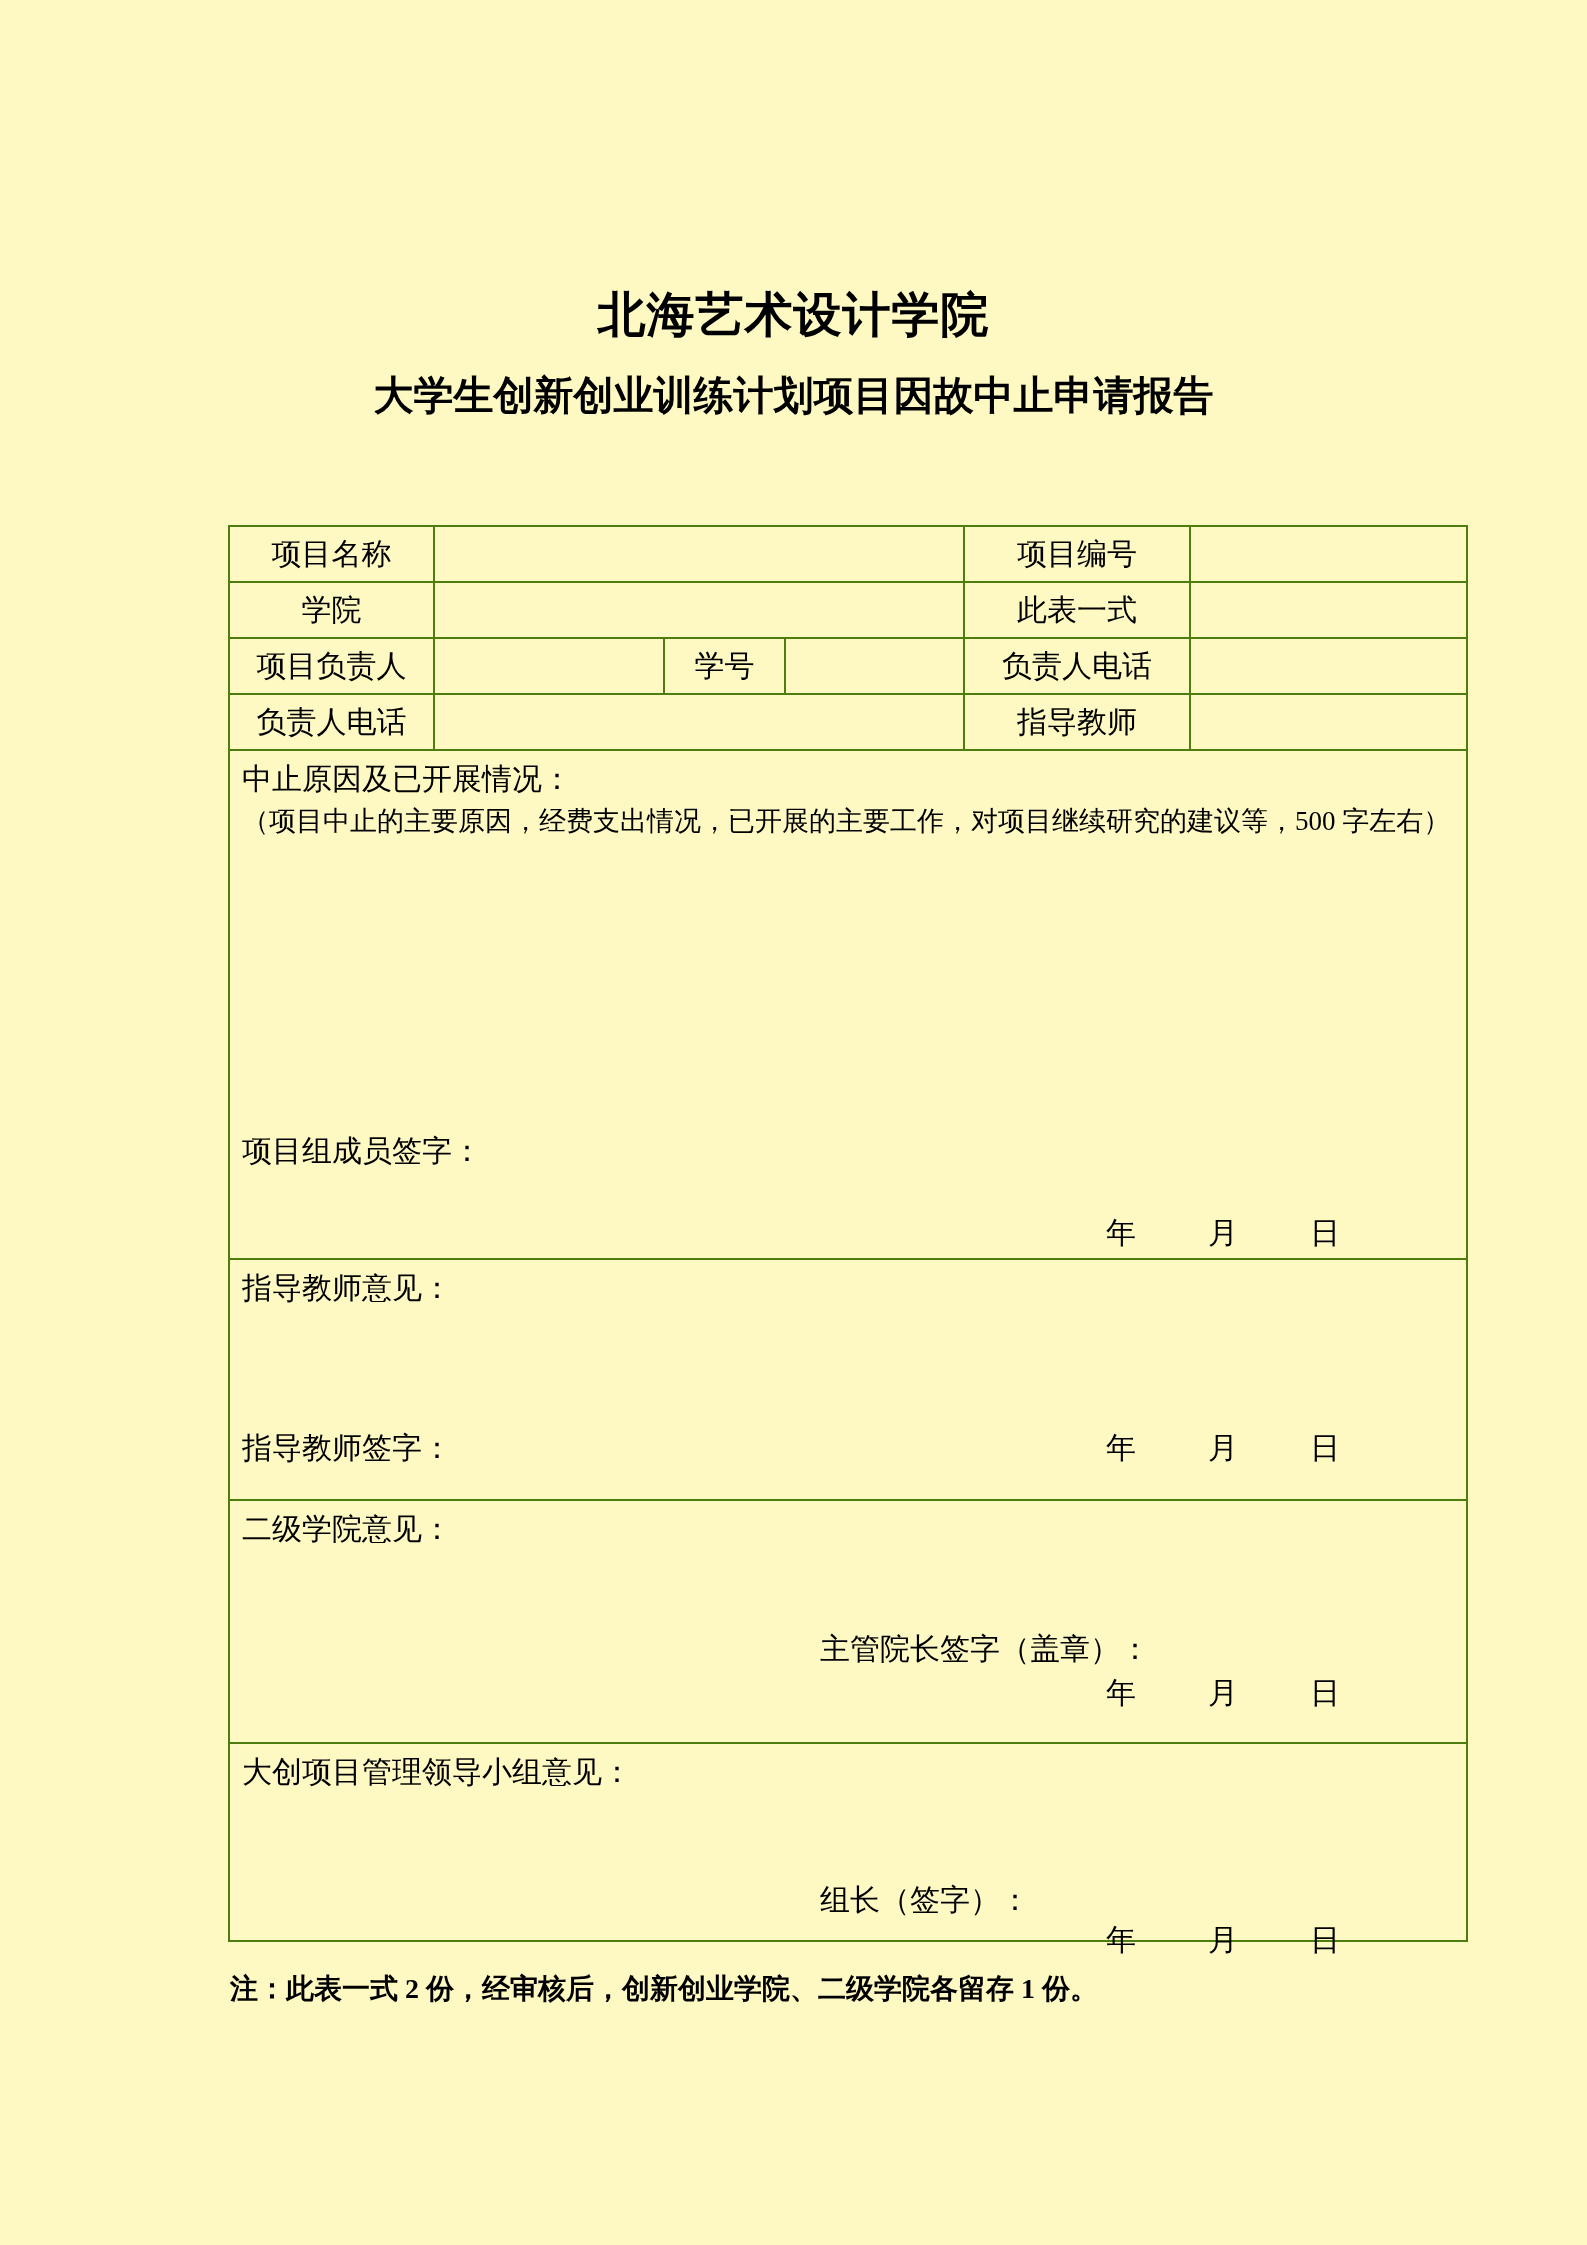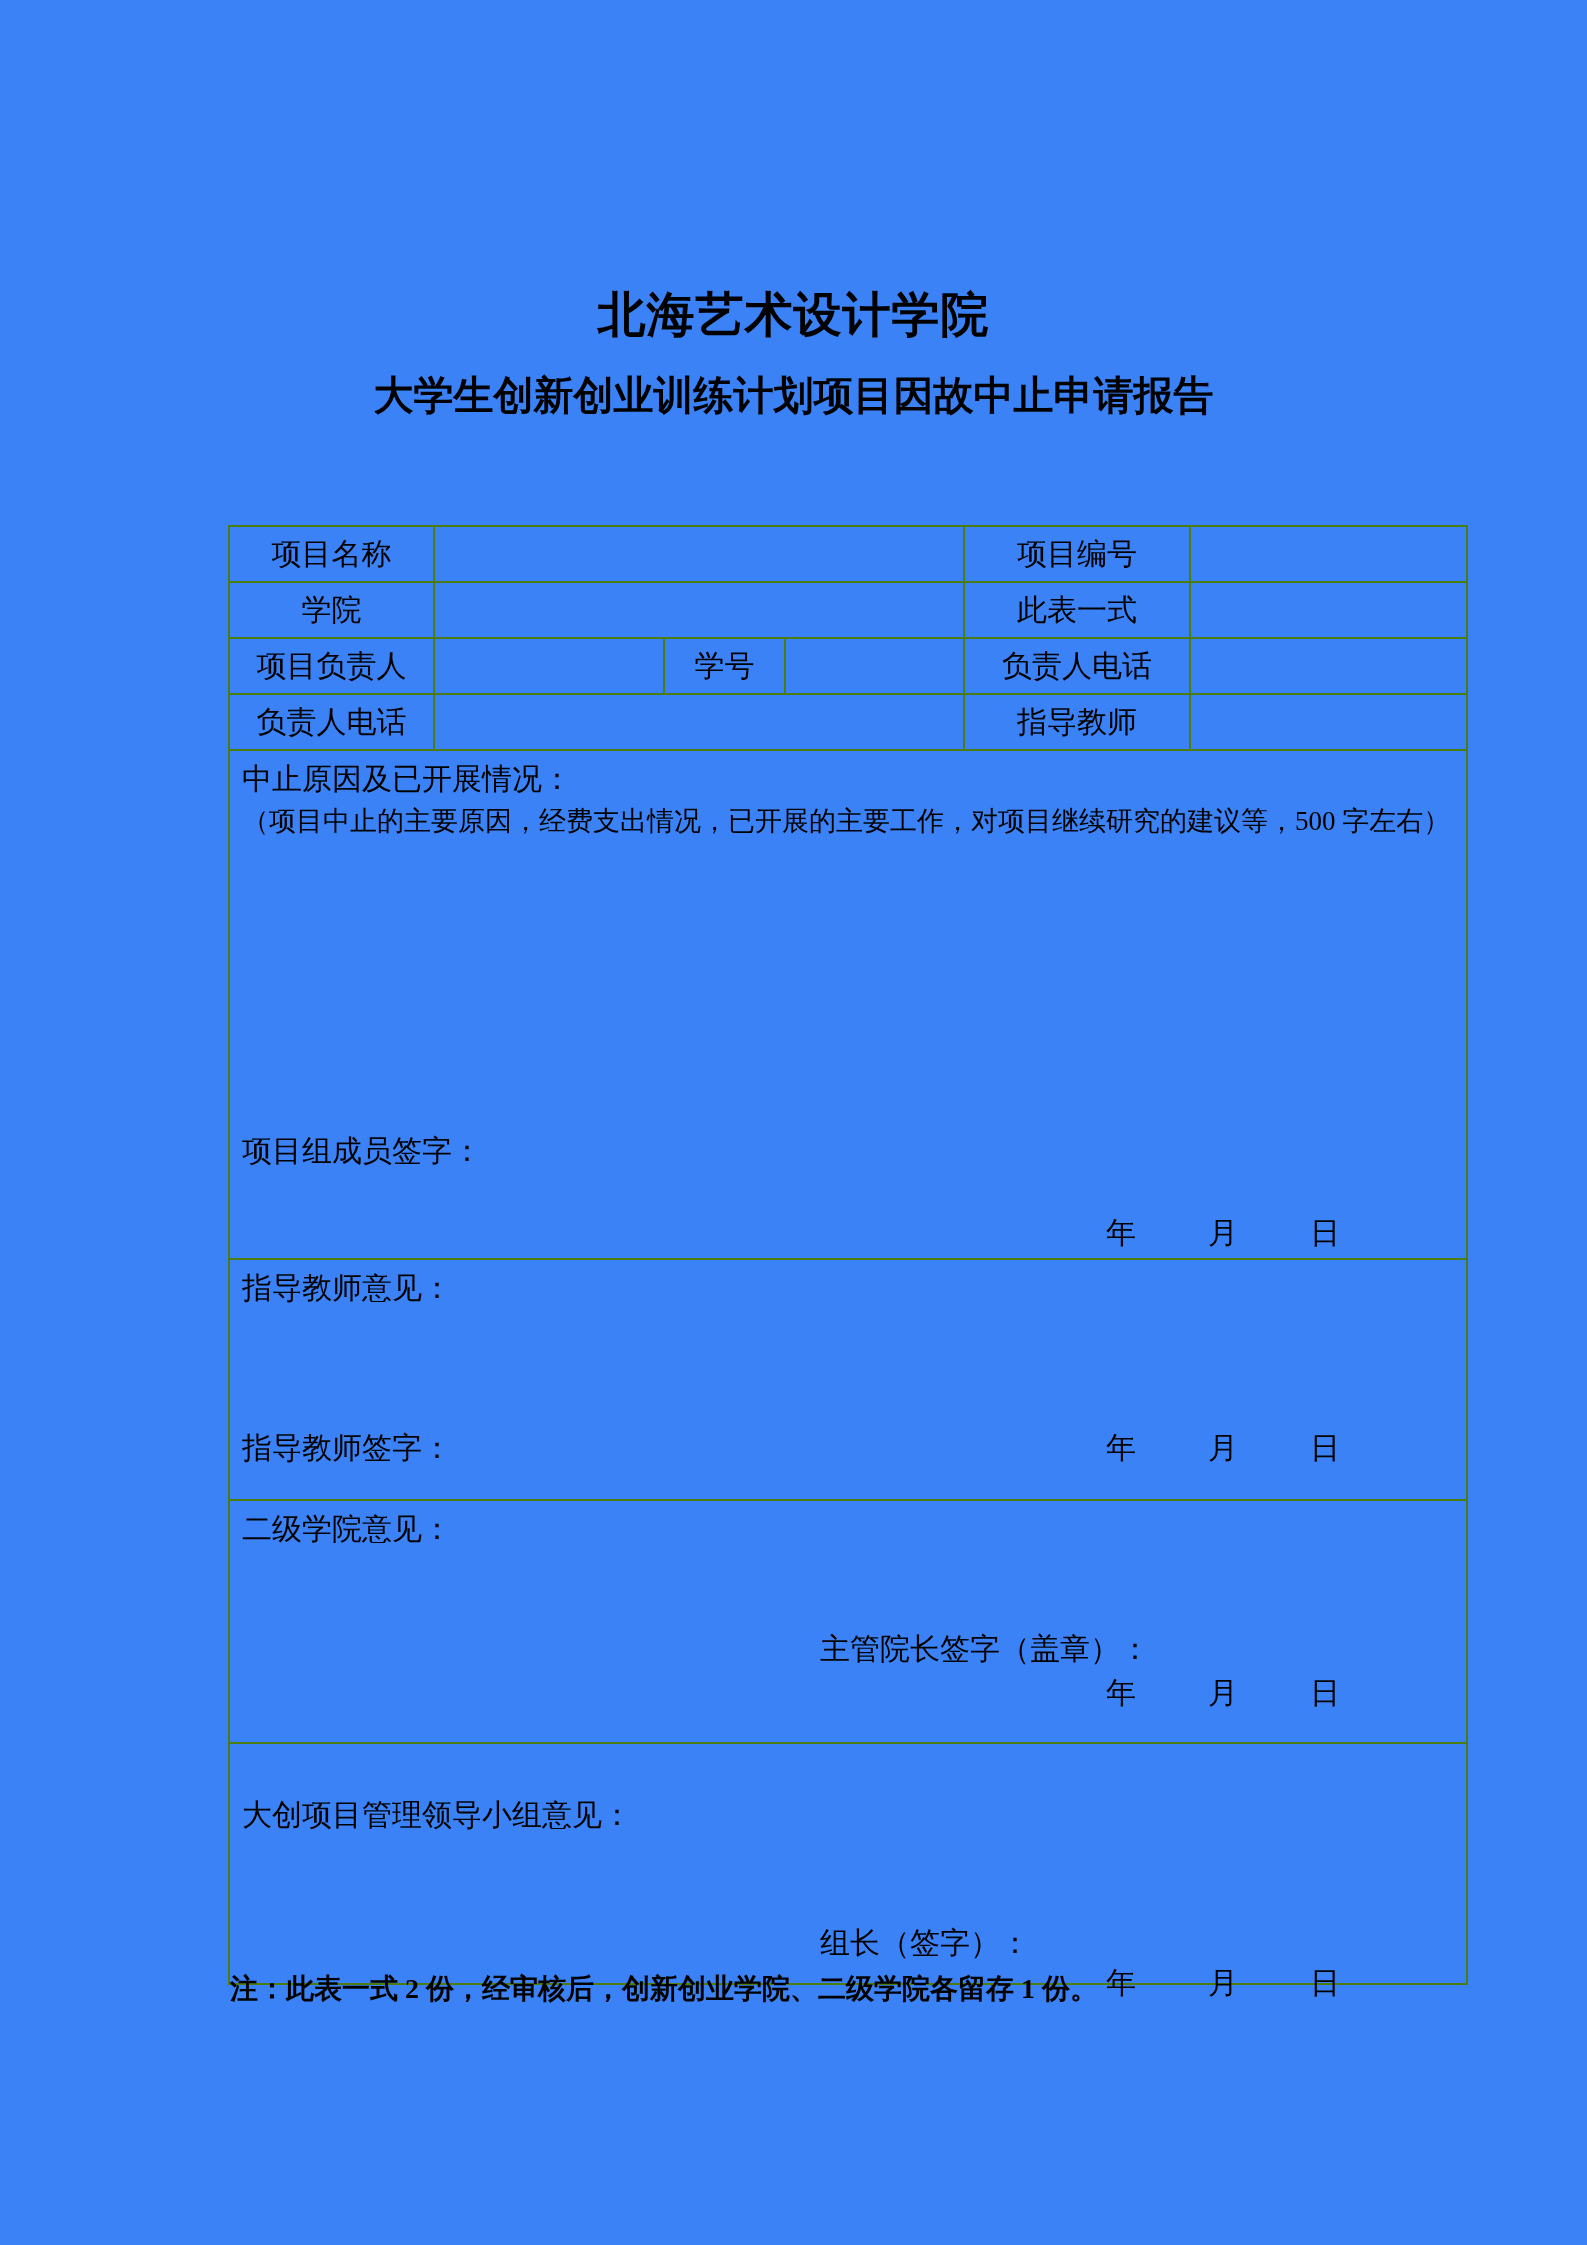--- a/index.html
+++ b/index.html
@@ -1,20 +1,20 @@
 <!DOCTYPE html>
 <html><head>
 <meta charset="utf-8">
 <style>
   html, body { margin: 0; padding: 0; background: #ffffff; }
   .page {
     position: relative;
     width: 1587px;
     height: 2245px;
-    background: #3b82f6;
+    background: #fef9c3;
     color: #000000;
     font-family: "Liberation Serif", "DejaVu Serif", serif;
     overflow: hidden;
   }
   .doc-title {
     position: absolute;
     top: 283px; left: 0;
     width: 100%;
     text-align: center;
     font-size: 48px;
@@ -45,21 +45,21 @@
     text-align: center;
     vertical-align: middle;
     height: 54px;
   }
   td.val { vertical-align: middle; }
   td.section-cell { vertical-align: top; }
   .sec { position: relative; width: 100%; }
   .sec-reason    { height: 507px; }
   .sec-advisor   { height: 239px; }
   .sec-college   { height: 241px; }
-  .sec-leaders   { height: 196px; margin-top: 43px; }
+  .sec-leaders   { height: 196px; }
   .sec .heading {
     font-weight: normal;
     font-size: 30px;
     padding: 8px 10px 0 12px;
     line-height: 40px;
   }
   .sec .hint {
     font-size: 27px;
     padding: 2px 8px 0 12px;
     line-height: 40px;

